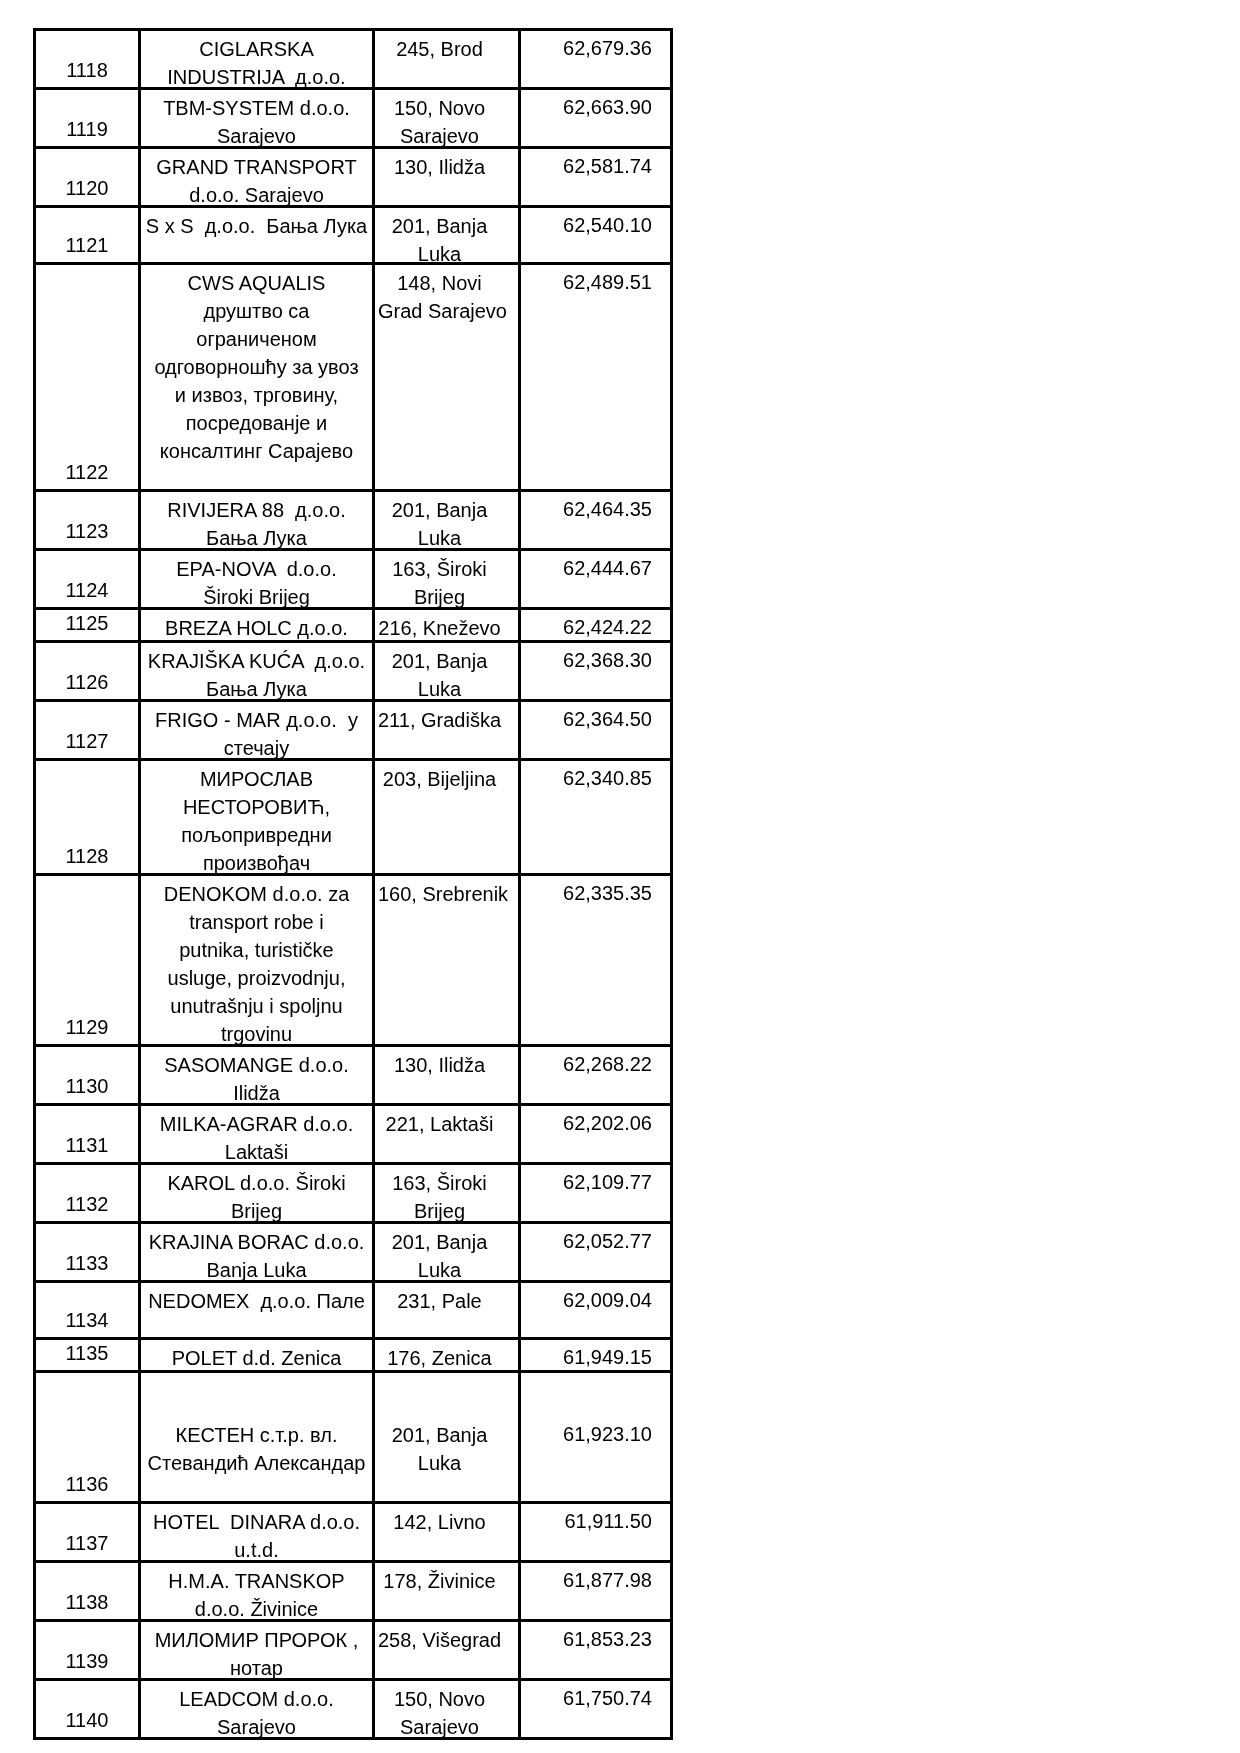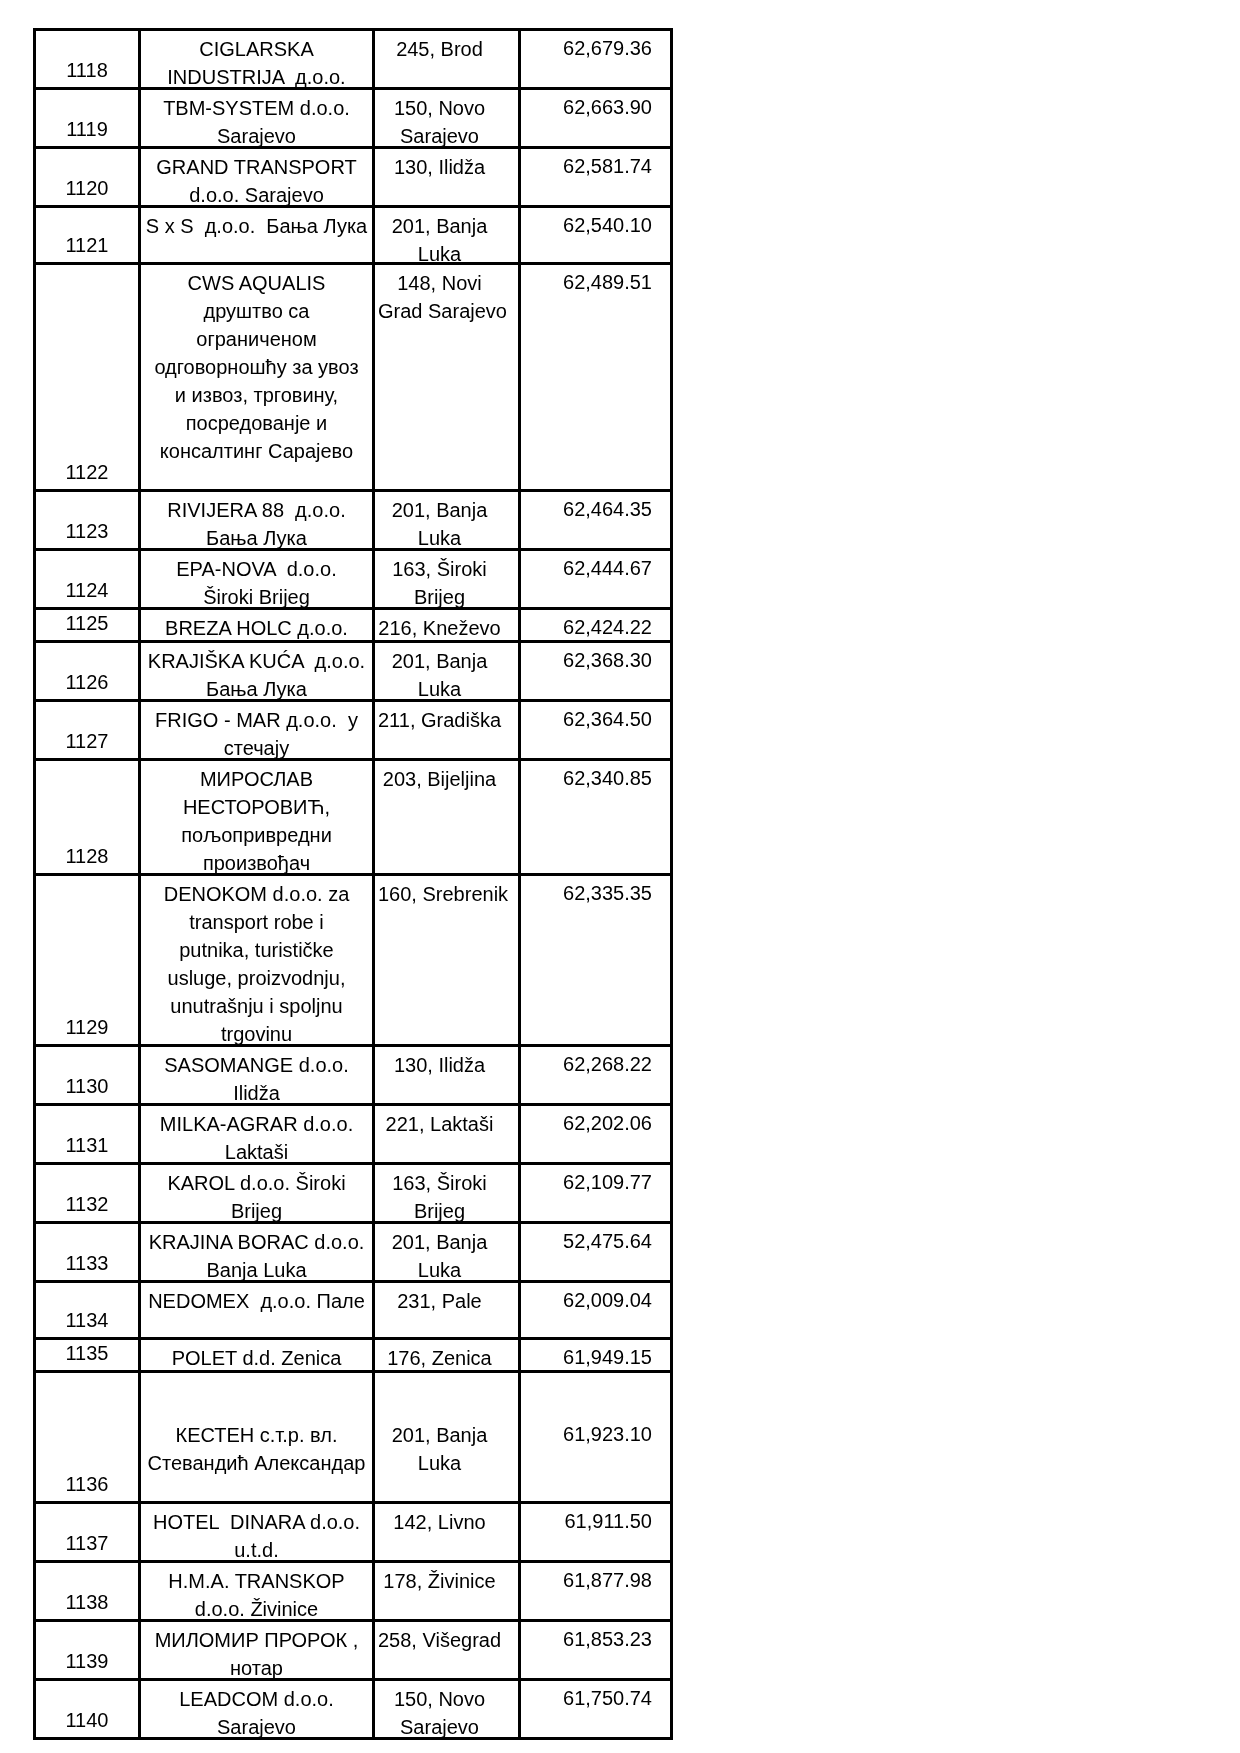--- a/index.html
+++ b/index.html
@@ -330,21 +330,21 @@
           </td>
         <td>
             <div class="cell h2 name">KRAJINA BORAC d.o.o.
 Banja Luka</div>
           </td>
         <td>
             <div class="cell h2 city">201, Banja
 Luka</div>
           </td>
         <td>
-            <div class="cell h2 amt">52,475.64</div>
+            <div class="cell h2 amt">62,052.77</div>
           </td>
       </tr>
       <tr>
         <td>
             <div class="cell h2b num">1134</div>
           </td>
         <td>
             <div class="cell h2b name">NEDOMEX  д.о.о. Пале</div>
           </td>
         <td>

